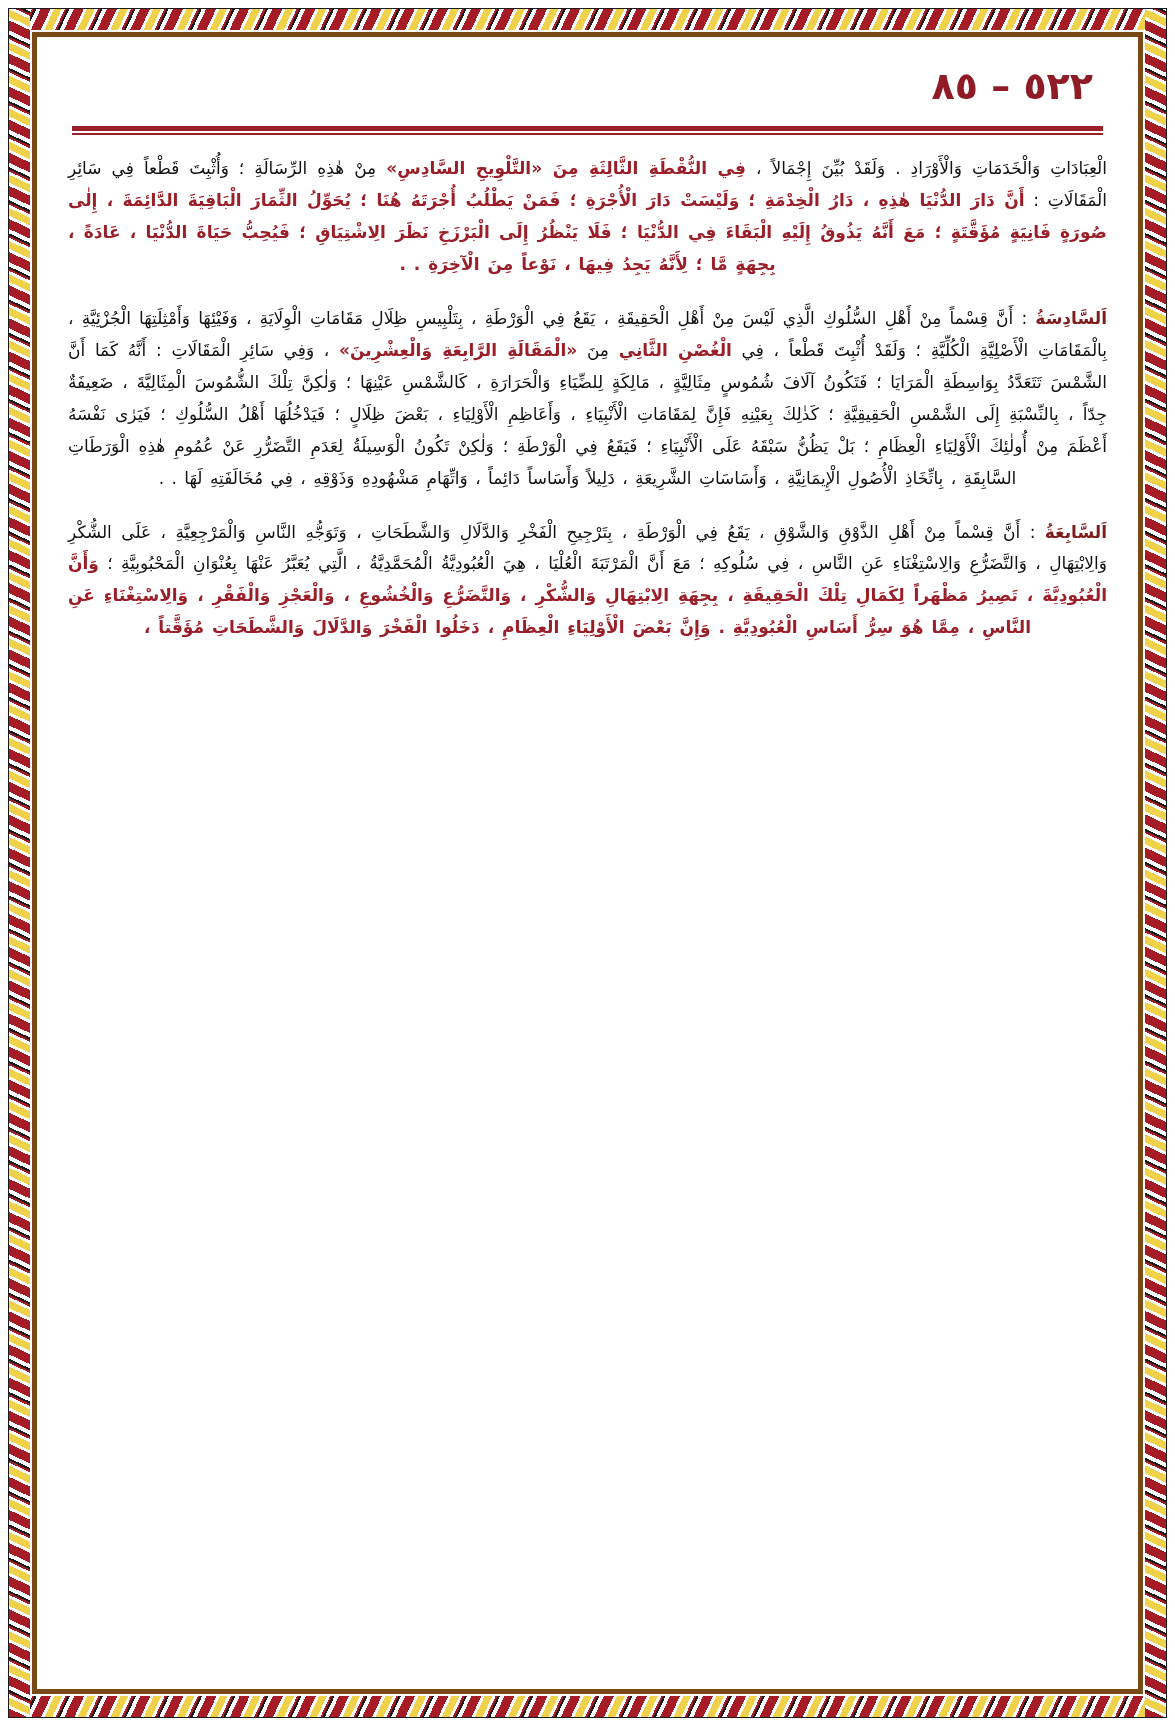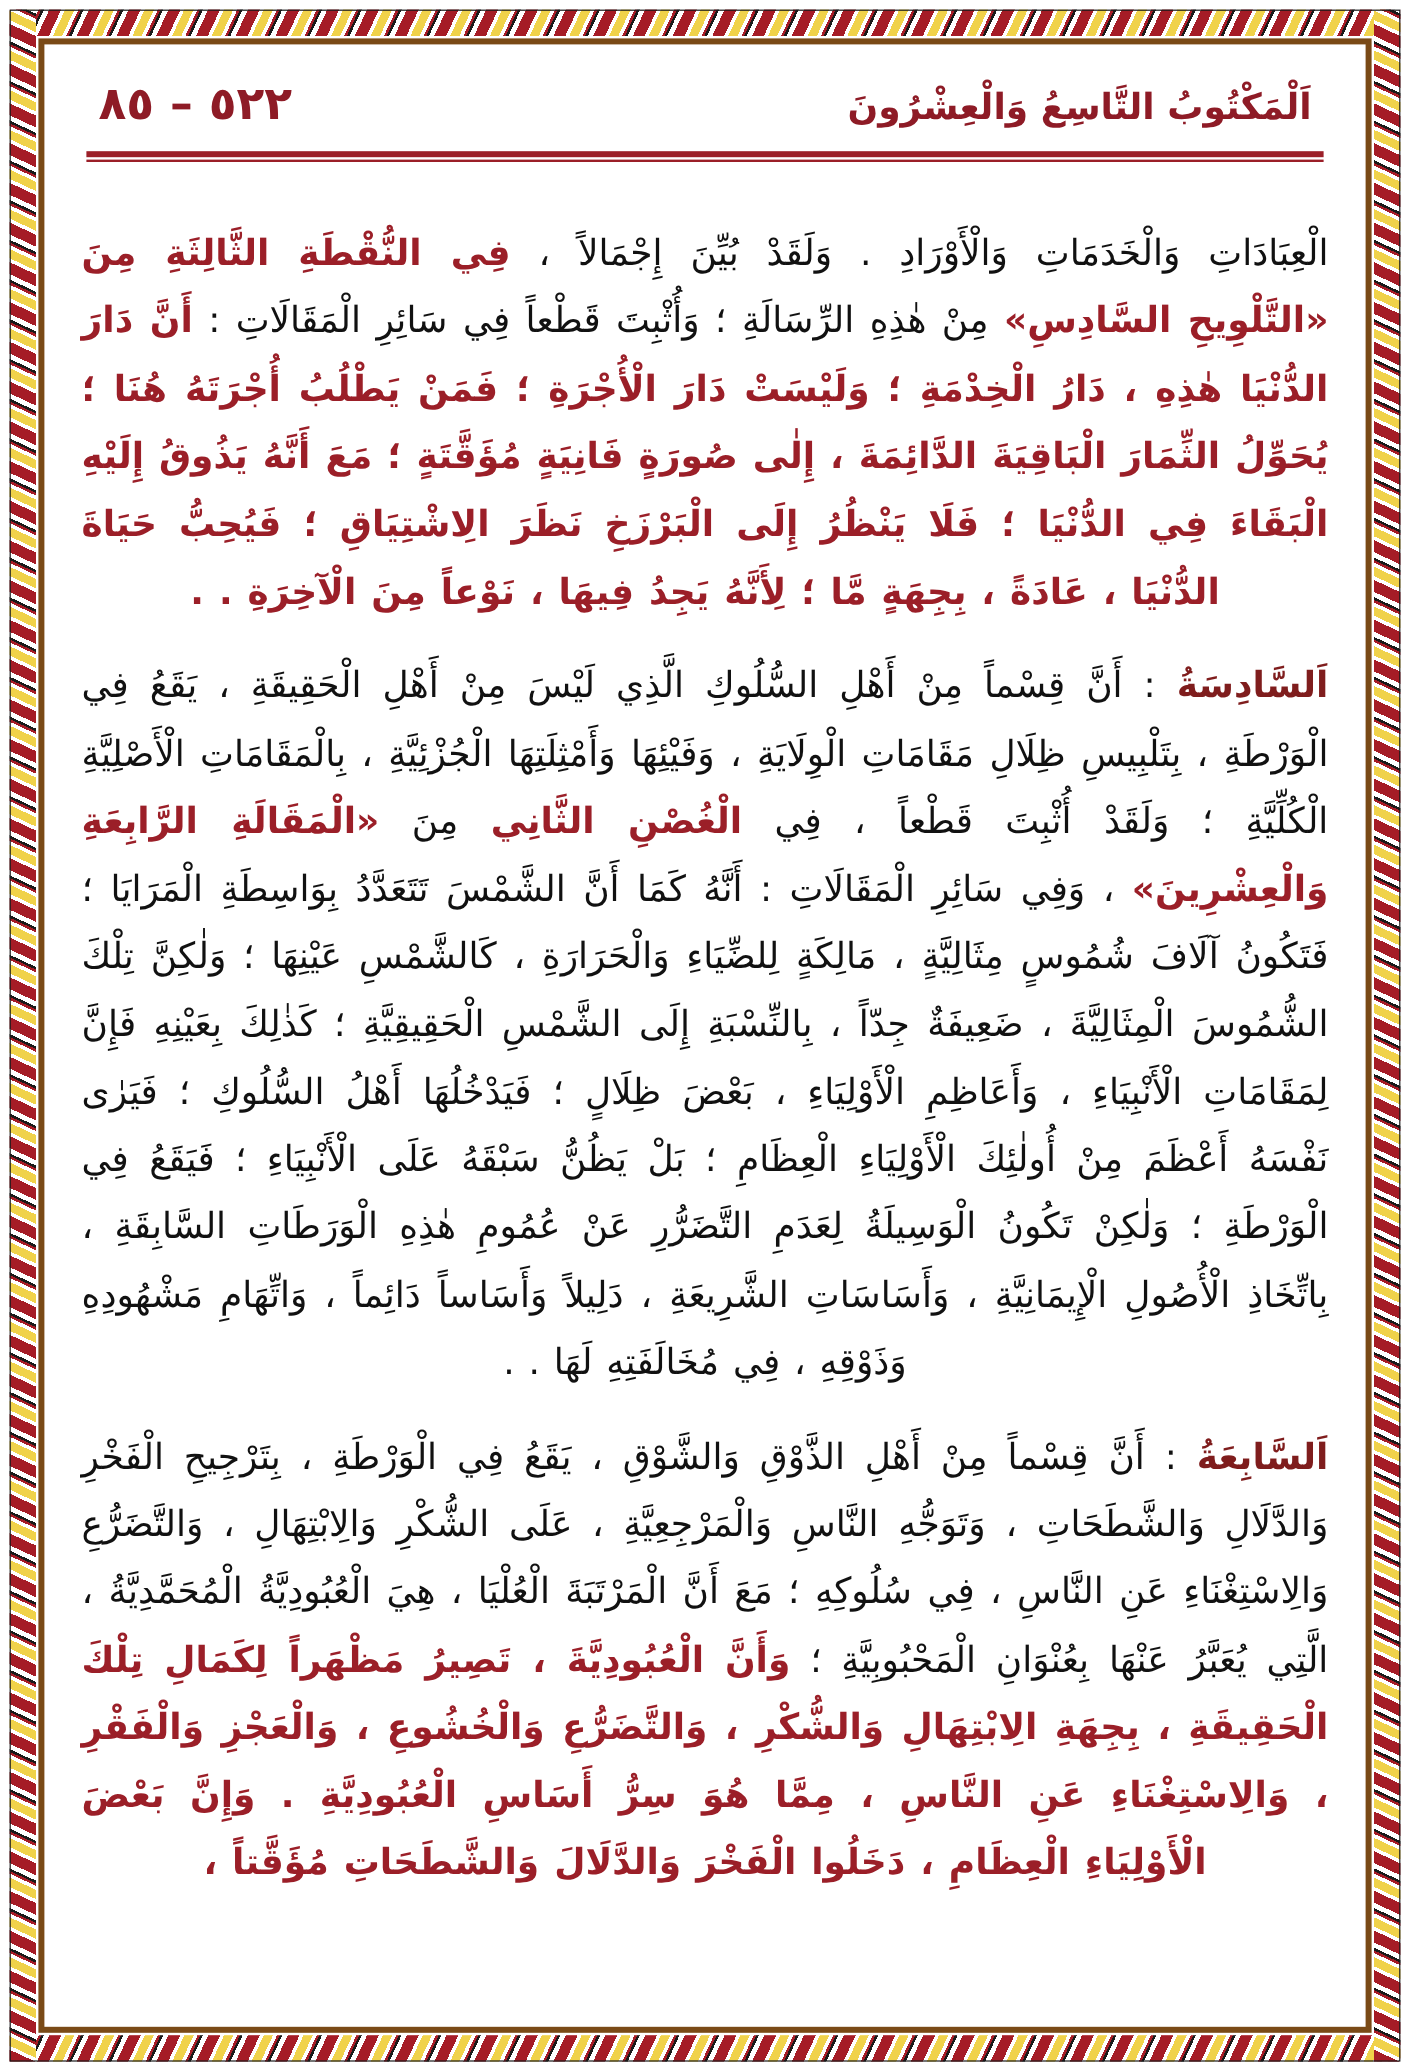--- a/index.html
+++ b/index.html
@@ -104,26 +104,25 @@
     margin:2px 8px 0 8px;
     height:2px;
     background:#9b1f28;
   }
 
   
   .body-text{
     direction:rtl;
     text-align:justify;
     text-align-last:center;
-    font-size:30px;
+    font-size:17px;
     line-height:1.88;
     color:#111111;
     padding:18px 4px 0 4px;
     word-spacing:2px;
-    margin-top:31px;
   }
   .para{ margin:0 0 22px 0; }
   .para.tight{ margin-bottom:0; }
   .red{ color:#9b1f28; font-weight:700; }
   .blk{ color:#111111; }
   .heading-word{ color:#7f1d1d; font-weight:700; }
 </style>
 </head>
 <body>
 
@@ -132,21 +131,20 @@
   <div class="braid braid-top"></div>
   <div class="braid braid-bottom"></div>
   <div class="braid vert braid-left"></div>
   <div class="braid vert braid-right"></div>
   <div class="braid-outline"></div>
   <div class="inner-rule"></div>
 
   <div id="content">
 
     <div class="page-header">
-      <span class="doc-title">اَلْمَكْتُوبُ التَّاسِعُ وَالْعِشْرُونَ</span>
       <span class="folio">٥٢٢ – ٨٥</span>
     </div>
 
     <div class="rule-thick"></div>
     <div class="rule-thin"></div>
 
     <div class="body-text">
 
       <p class="para">
         <span class="blk">الْعِبَادَاتِ وَالْخَدَمَاتِ وَالْأَوْرَادِ . وَلَقَدْ بُيِّنَ إِجْمَالاً ، </span><span class="red">فِي النُّقْطَةِ الثَّالِثَةِ مِنَ «التَّلْوِيحِ السَّادِسِ»</span><span class="blk"> مِنْ هٰذِهِ الرِّسَالَةِ ؛ وَأُثْبِتَ قَطْعاً فِي سَائِرِ الْمَقَالَاتِ : </span><span class="red">أَنَّ دَارَ الدُّنْيَا هٰذِهِ ، دَارُ الْخِدْمَةِ ؛ وَلَيْسَتْ دَارَ الْأُجْرَةِ ؛ فَمَنْ يَطْلُبُ أُجْرَتَهُ هُنَا ؛ يُحَوِّلُ الثِّمَارَ الْبَاقِيَةَ الدَّائِمَةَ ، إِلٰى صُورَةٍ فَانِيَةٍ مُؤَقَّتَةٍ ؛ مَعَ أَنَّهُ يَذُوقُ إِلَيْهِ الْبَقَاءَ فِي الدُّنْيَا ؛ فَلَا يَنْظُرُ إِلَى الْبَرْزَخِ نَظَرَ الِاشْتِيَاقِ ؛ فَيُحِبُّ حَيَاةَ الدُّنْيَا ، عَادَةً ، بِجِهَةٍ مَّا ؛ لِأَنَّهُ يَجِدُ فِيهَا ، نَوْعاً مِنَ الْآخِرَةِ . .</span>

